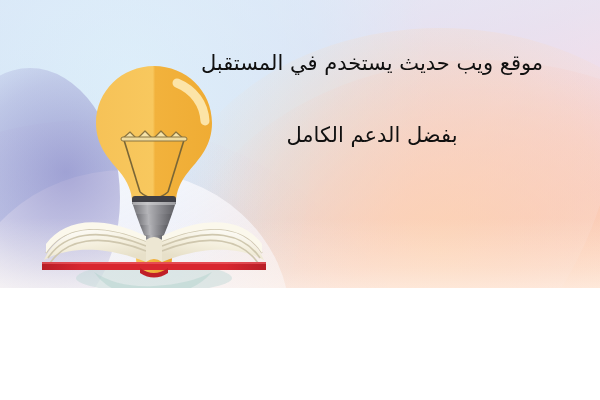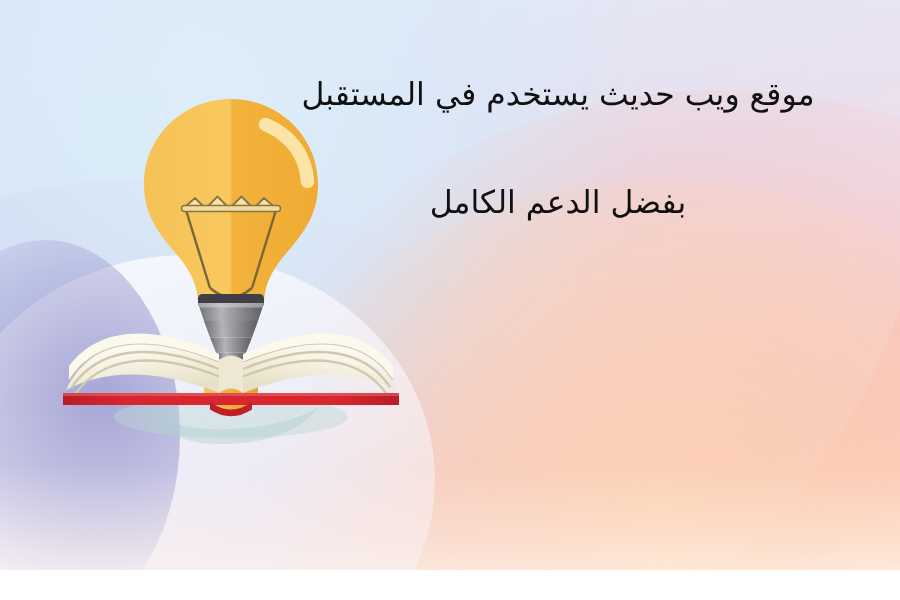--- a/index.html
+++ b/index.html
@@ -8,21 +8,21 @@
     padding: 0;
     background: #ffffff;
   }
   body {
     font-family: "Liberation Sans", sans-serif;
   }
 
   #banner {
     position: relative;
     width: 600px;
-    height: 380px;
+    height: 288px;
     overflow: hidden;
     background: #e6e3ef;
   }
 
   
   .bg-layer { position: absolute; pointer-events: none; }
 
   .bg-base {
     inset: 0;
     background:

